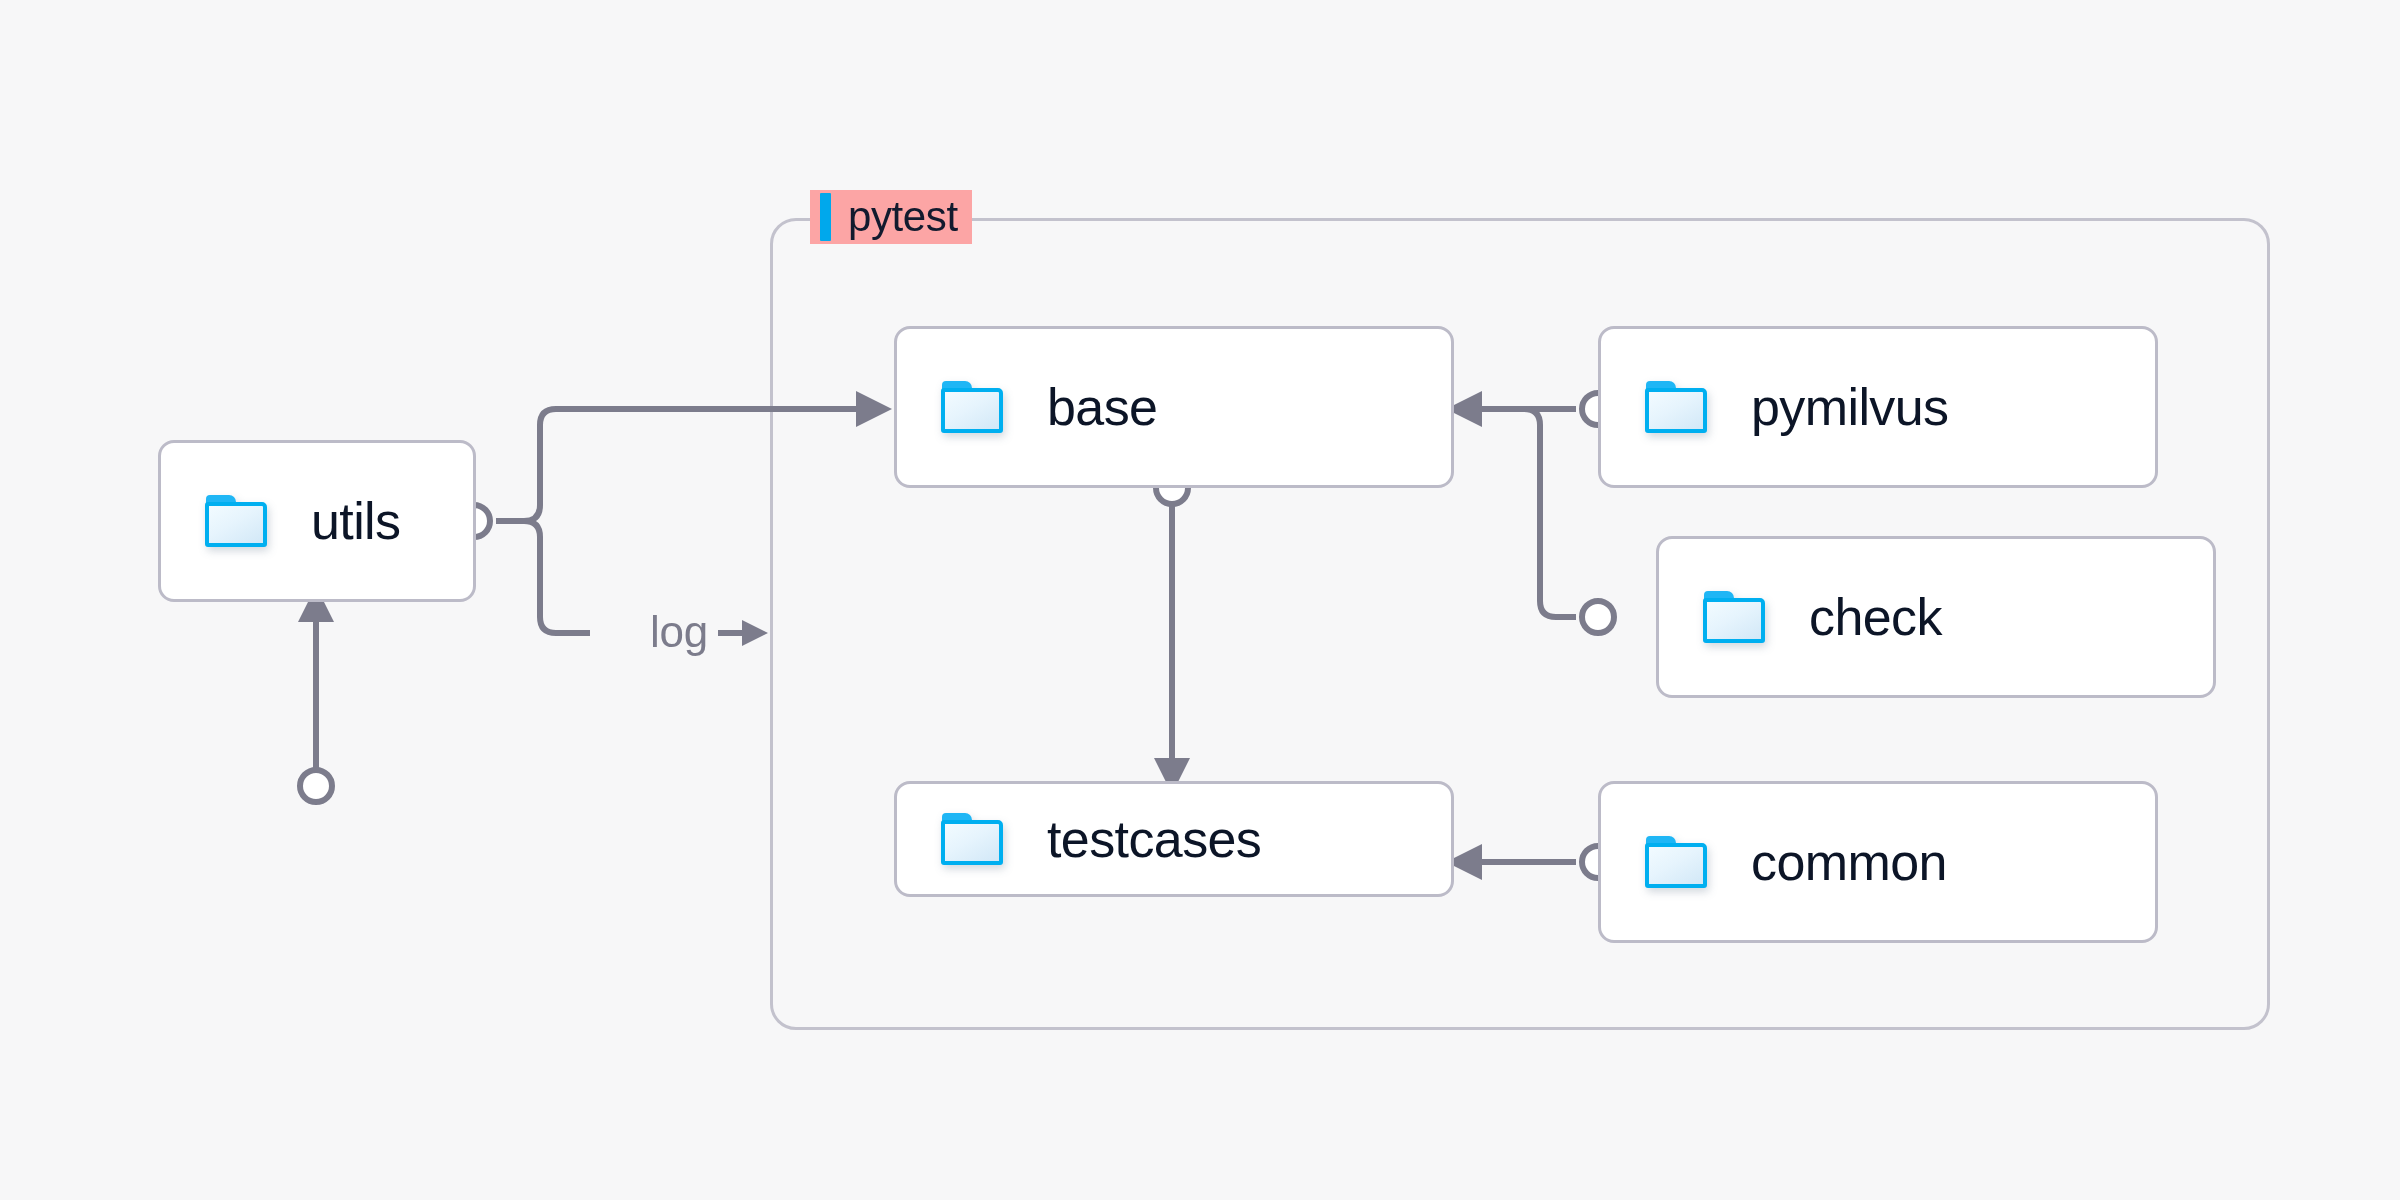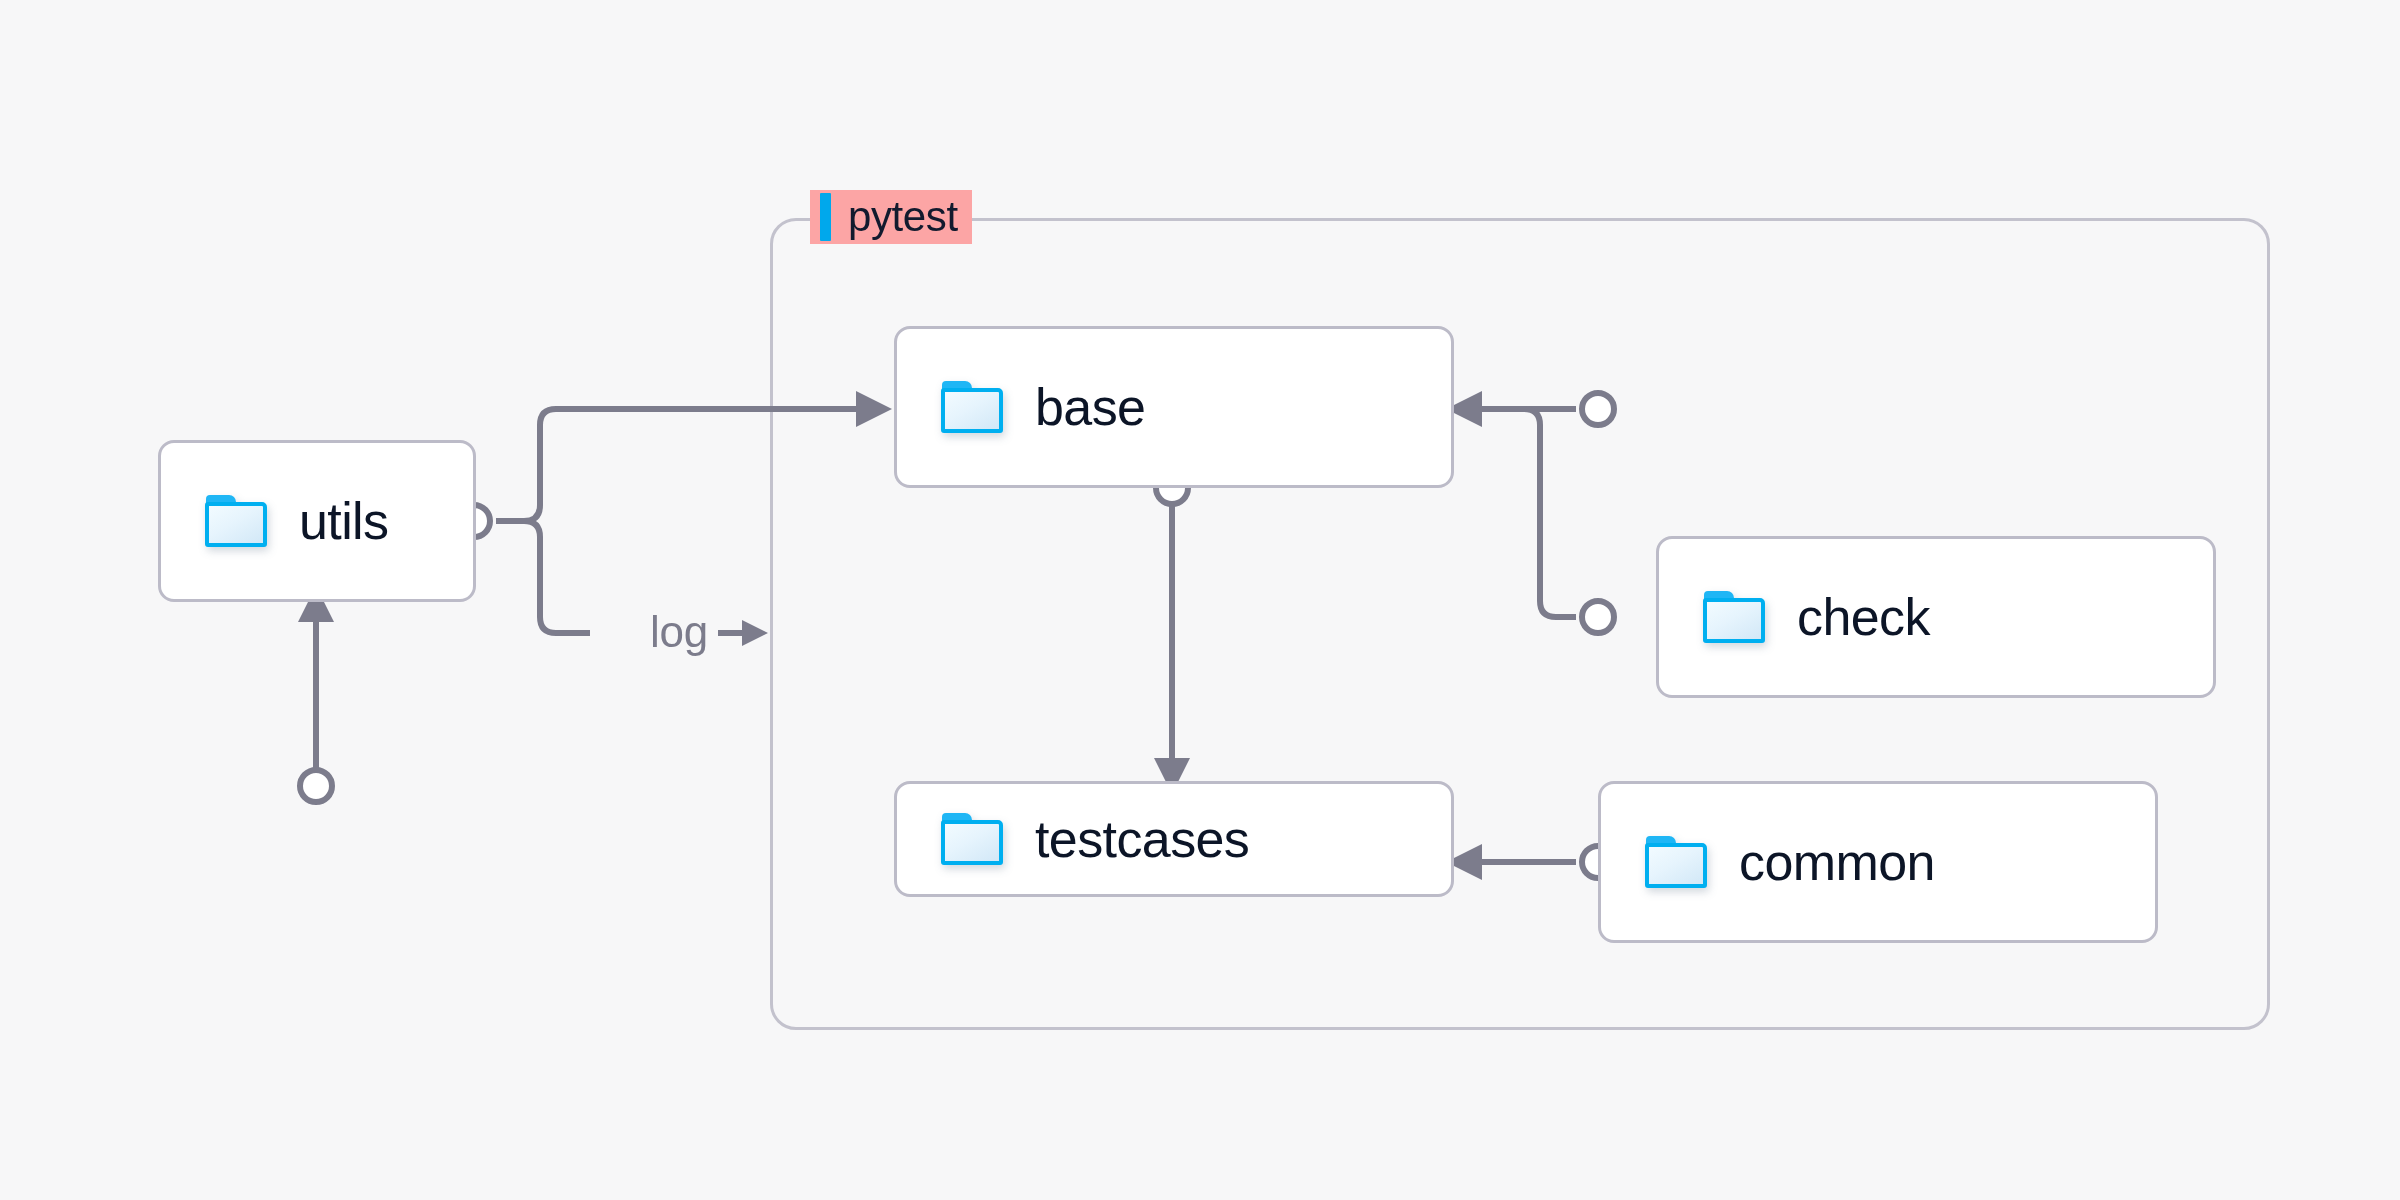--- a/index.html
+++ b/index.html
@@ -53,21 +53,21 @@
   
   .node {
     position: absolute;
     box-sizing: border-box;
     background: #ffffff;
     border: 3px solid #bcbbc8;
     border-radius: 16px;
     display: flex;
     align-items: center;
     padding-left: 44px;
-    gap: 32px;
+    gap: 44px;
   }
   .node .label {
     font-size: 52px;
     color: #0c1527;
     letter-spacing: -0.6px;
     line-height: 1;
   }
 
   
   .folder {
@@ -191,20 +191,27 @@
   </div>
 
   <div class="node" style="left:894px; top:781px; width:560px; height:116px;">
     <span class="folder">
       <span class="tab"></span>
         <span class="body"></span>
     </span>
     <span class="label">testcases</span>
   </div>
 
+  <div class="node" style="left:1598px; top:326px; width:560px; height:162px;">
+    <span class="folder">
+      <span class="tab"></span>
+        <span class="body"></span>
+    </span>
+    <span class="label">pymilvus</span>
+  </div>
 
   <div class="node" style="left:1656px; top:536px; width:560px; height:162px;">
     <span class="folder">
       <span class="tab"></span>
         <span class="body"></span>
     </span>
     <span class="label">check</span>
   </div>
 
   <div class="node" style="left:1598px; top:781px; width:560px; height:162px;">

